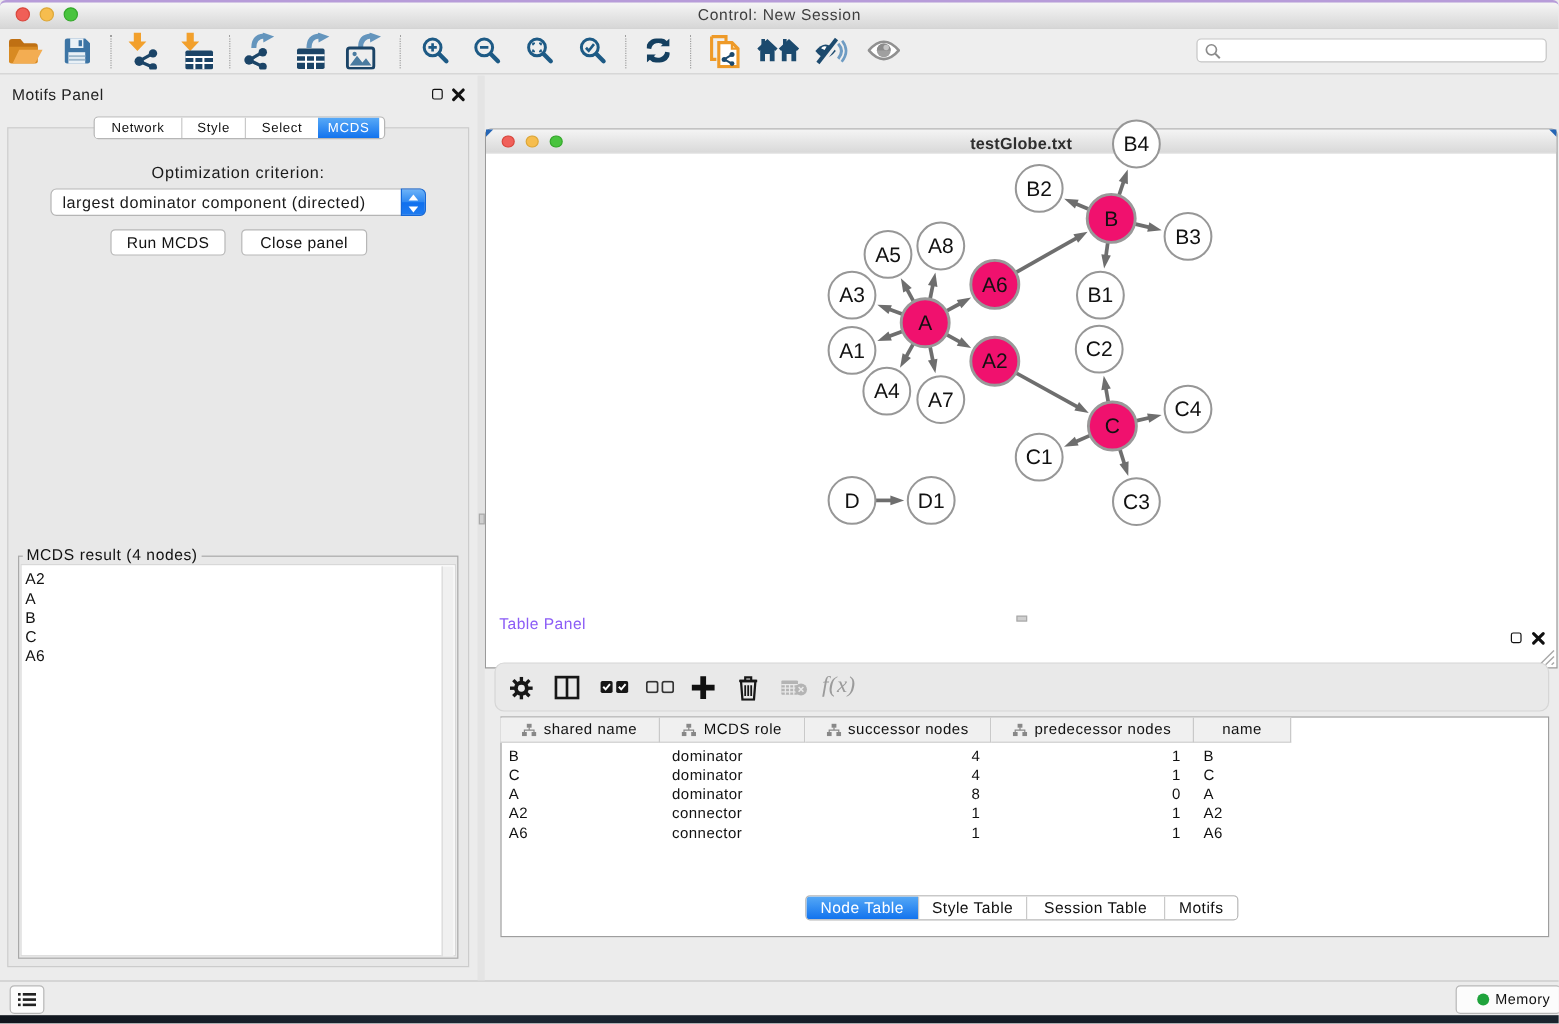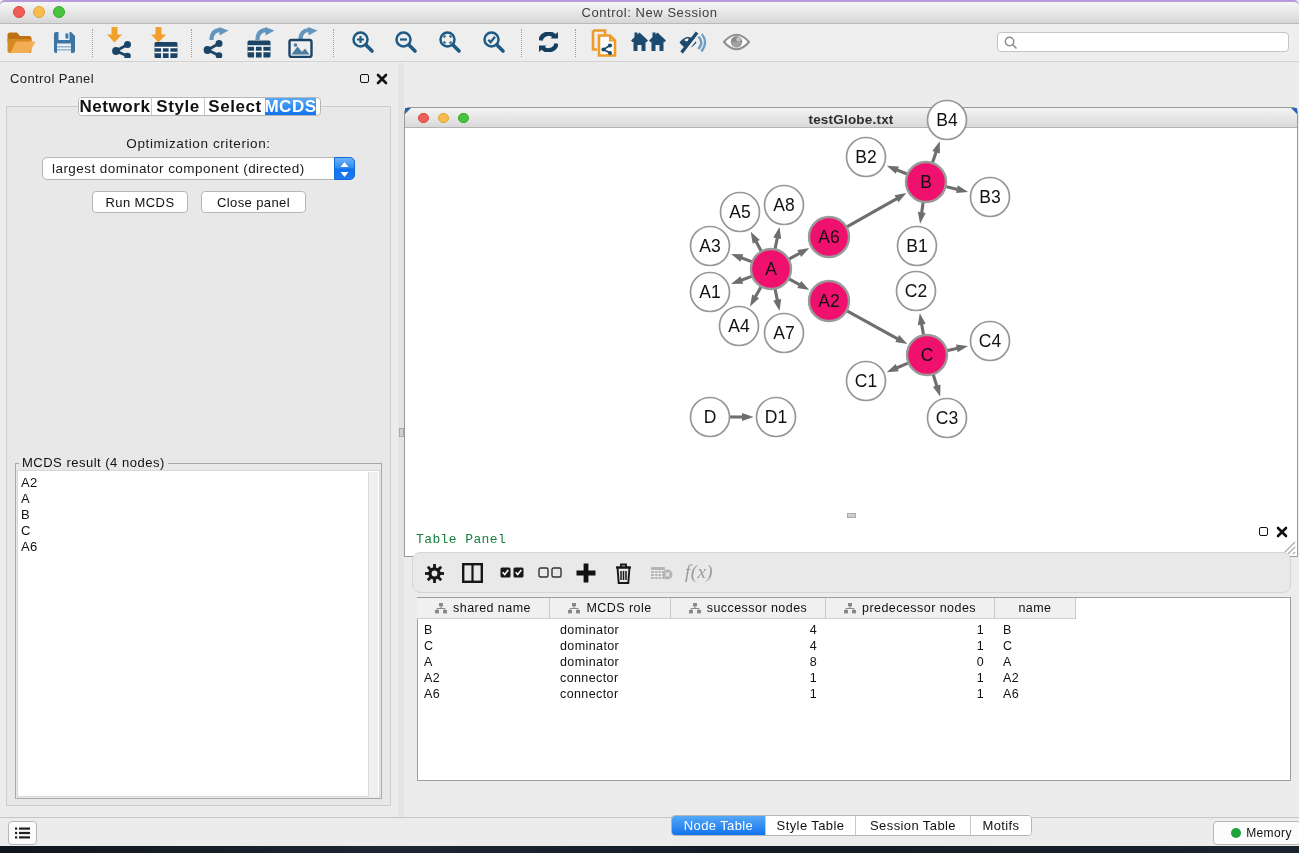--- a/index.html
+++ b/index.html
@@ -11,41 +11,41 @@
 .tl { position:absolute; border-radius:50%; width:12px; height:12px; top:6px; }
 .title-text { position:absolute; width:100%; top:5px; text-align:center; font-size:13px; letter-spacing:0.55px; color:#3e3e3e; }
 .toolbar { left:0; top:24px; width:1299px; height:38px; background:#eeeeee; border-bottom:1px solid #d2d2d2; }
 .sep { position:absolute; top:29px; height:28px; width:1px; border-left:1px dotted #9f9f9f; }
 .ticon { position:absolute; top:3px; }
 .searchbox { position:absolute; left:997px; top:32px; width:292px; height:20px; background:#fff; border:1px solid #c5c5c5; border-radius:4px; }
 
 .cp-title { left:10px; top:71px; font-size:13px; color:#222; }
 .cp-pane { left:6px; top:106px; width:385px; height:700px; background:#e8e8e8; border:1px solid #cccccc; }
 .tabs { position:absolute; display:flex; height:19px; border:1px solid #b6b6b6; border-radius:4px; overflow:hidden; background:#fff; }
-.tab { height:100%; display:flex; align-items:center; justify-content:center; font-size:17px; letter-spacing:0.55px; color:#111; background:#fff; border-left:1px solid #c9c9c9;font-weight:bold; }
+.tab { height:100%; display:flex; align-items:center; justify-content:center; font-size:11px; letter-spacing:0.55px; color:#111; background:#fff; border-left:1px solid #c9c9c9; }
 .tab:first-child { border-left:none; }
 .tab.sel { background:linear-gradient(#59aaf7,#1273ee); color:#fff; border-left:none; }
 .btn { position:absolute; background:#ffffff; border:1px solid #b7b7b7; border-radius:4px; font-size:13px; color:#111; display:flex; align-items:center; justify-content:center; }
 .grp { position:absolute; border:1px solid #a9a9a9; }
 .grp-label { position:absolute; background:#e8e8e8; font-size:13px; letter-spacing:0.5px; color:#111; padding:0 3px; }
 .floatbox { position:absolute; width:9px; height:9px; border:1.5px solid #111; border-radius:2px; }
 
 .statusbar { left:0; top:817px; width:1299px; height:29px; background:#ececec; border-top:1px solid #c6c6c6; }
 .desktopstrip { left:0; top:846px; width:1299px; height:7px; background:linear-gradient(90deg,#10151d,#1c2733 30%,#121a24 60%,#1a242e); }
 
 .iwin { left:404px; top:63px; width:894px; height:450px; border:1px solid #9a9a9a; border-radius:5px 5px 0 0; background:#fff;margin-top:44px; }
 .iwin-bar { position:absolute; left:0; top:0; width:100%; height:20px; background:linear-gradient(#f4f4f4,#d9d9d9); border-bottom:1px solid #b3b3b3; border-radius:5px 5px 0 0; }
 .itl { position:absolute; border-radius:50%; width:10.5px; height:10.5px; top:4.5px; }
 .corner-tri { position:absolute; width:0; height:0; }
-.tp-title { left:416px; top:532px; font-size:13px; color:#15803d;font-family:Liberation Mono, monospace; }
+.tp-title { left:416px; top:512px; font-size:13px; color:#8b5cf6; }
 .tp-toolbar { left:412px; top:552px; width:879px; height:41px; background:#e9e9e9; border:1px solid #d6d6d6; border-radius:8px; }
 .table { left:417px; top:597px; width:874px; height:184px; background:#fff; border:1px solid #9e9e9e; }
 .th { position:absolute; top:598px; height:21px; background:#f0f0f0; border-right:1px solid #c9c9c9; border-bottom:1px solid #cfcfcf; font-size:12.5px; letter-spacing:0.45px; color:#111; display:flex; align-items:center; justify-content:center; }
 .td { position:absolute; font-size:12.5px; color:#111; height:16px; line-height:16px; }
-.btabs { position:absolute; left:671px; top:815px; height:21px; display:flex; border:1px solid #b6b6b6; border-radius:4px; overflow:hidden; background:#fff; }
+.btabs { position:absolute; left:671px; top:746px; height:21px; display:flex; border:1px solid #b6b6b6; border-radius:4px; overflow:hidden; background:#fff; }
 .btab { display:flex; align-items:center; justify-content:center; font-size:13px; color:#111; background:#fff; border-left:1px solid #c9c9c9; }
 .btab:first-child { border-left:none; }
 .btab.sel { background:linear-gradient(#55a8f6,#1273ee); color:#fff; border-left:none; }
 </style>
 </head>
 <body>
 
 <div class="abs titlebar"></div>
 <div class="tl" style="left:13px;background:#f05f57;border:0.5px solid #d9473d"></div>
 <div class="tl" style="left:33px;background:#f6bd4e;border:0.5px solid #dda738"></div>
@@ -176,21 +176,21 @@
  <circle cx="13.5" cy="9" r="5.8" fill="#a0a0a0"></circle>
  <path d="M13.5 9 m-5.8 0 a5.8 5.8 0 0 1 11.6 0 z" fill="#8b8b8b"></path>
  <circle cx="15.5" cy="6.5" r="2.3" fill="#c4c4c4"></circle>
 </svg>
 <div class="searchbox"></div>
 <svg class="abs" style="left:1004px;top:36px" width="14" height="14" viewBox="0 0 14 14">
  <circle cx="5.5" cy="5.5" r="4.2" fill="none" stroke="#8b8b8b" stroke-width="1.4"></circle>
  <line x1="8.8" y1="8.8" x2="12.5" y2="12.5" stroke="#8b8b8b" stroke-width="1.6"></line>
 </svg>
 
-<div class="abs cp-title">Control Panel</div>
+<div class="abs cp-title">Motifs Panel</div>
 <div class="floatbox" style="left:360px;top:74px"></div>
 <svg class="abs" style="left:376px;top:73px" width="12" height="12" viewBox="0 0 12 12">
  <path d="M2 2 L10 10 M10 2 L2 10" stroke="#111" stroke-width="2.6" stroke-linecap="round"></path>
 </svg>
 <div class="abs cp-pane"></div>
 <div class="tabs" style="left:78px;top:97px;width:243px">
  <div class="tab" style="width:72px">Network</div>
  <div class="tab" style="width:53px">Style</div>
  <div class="tab" style="width:61px">Select</div>
  <div class="tab sel" style="width:51px">MCDS</div>

